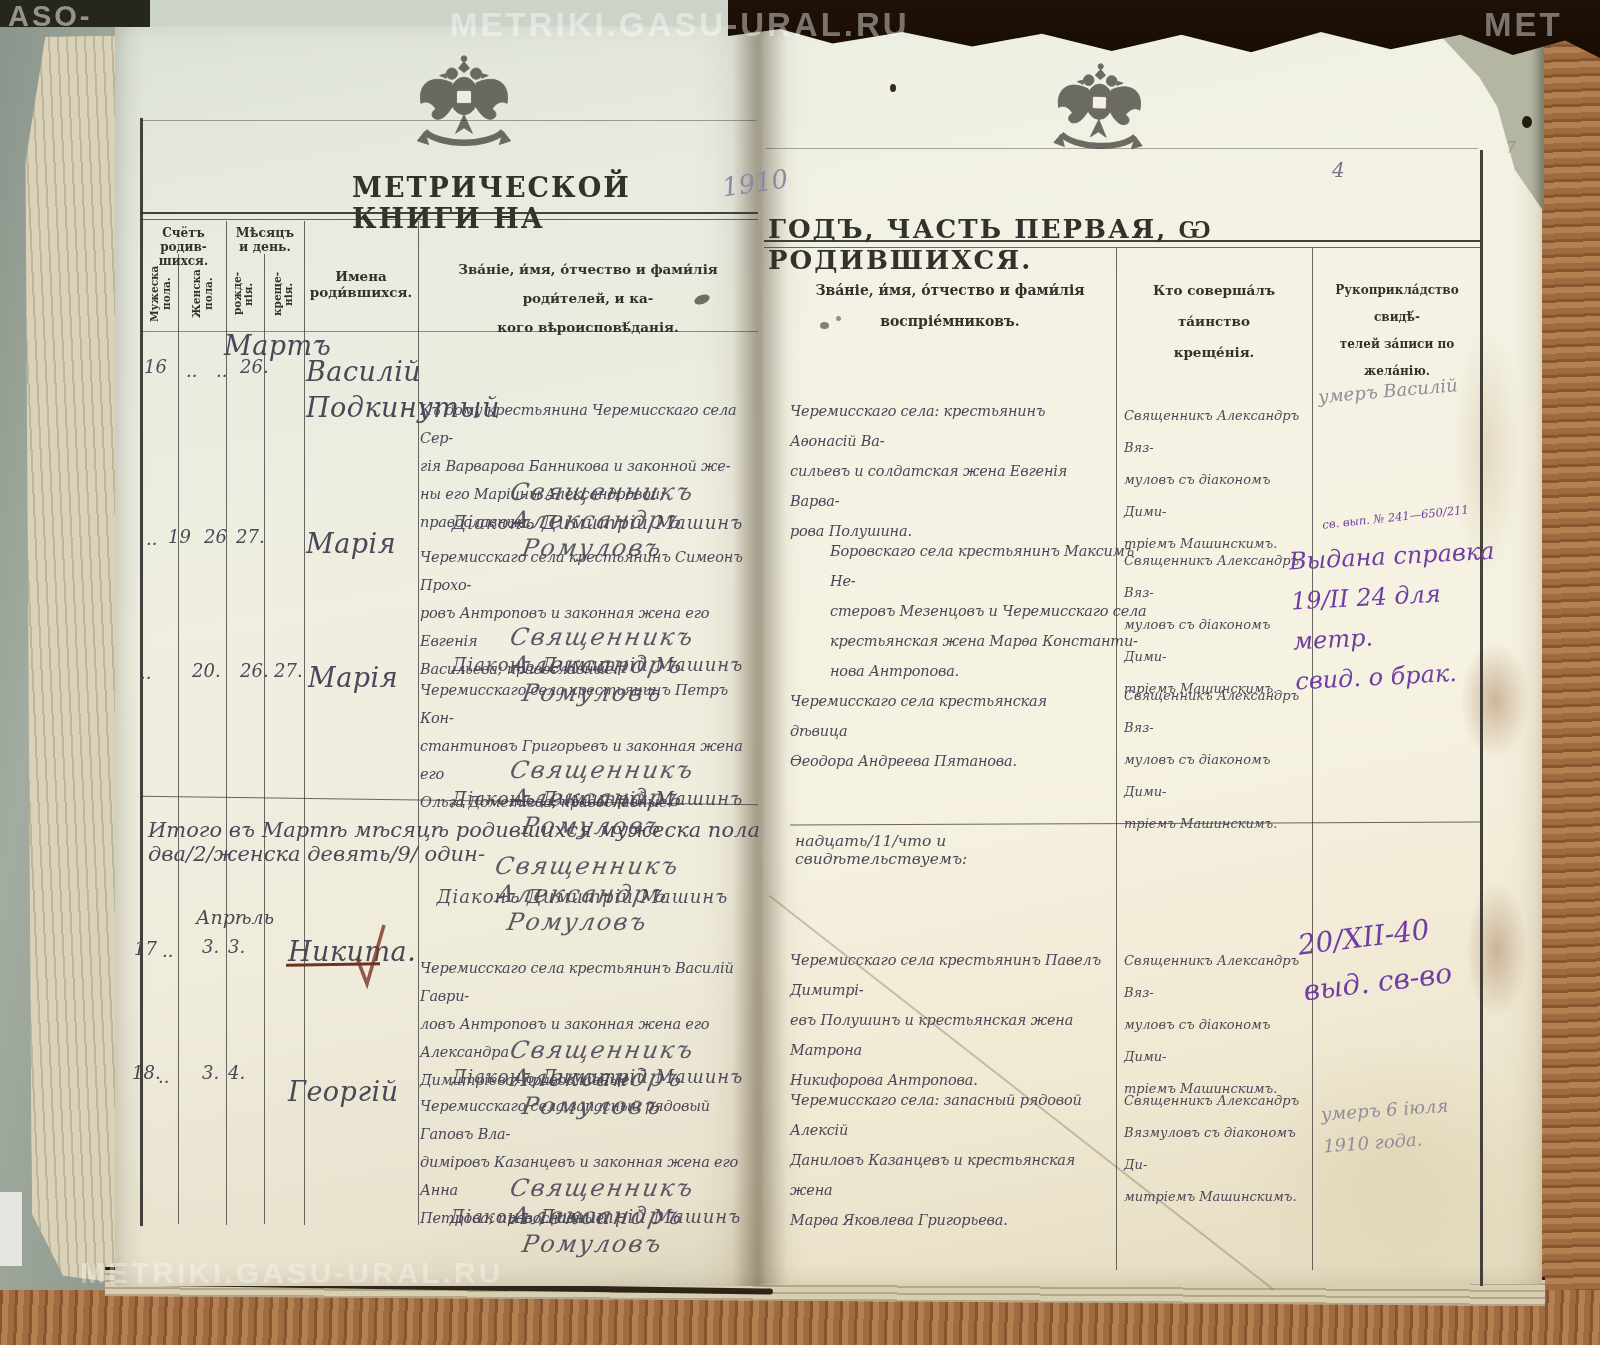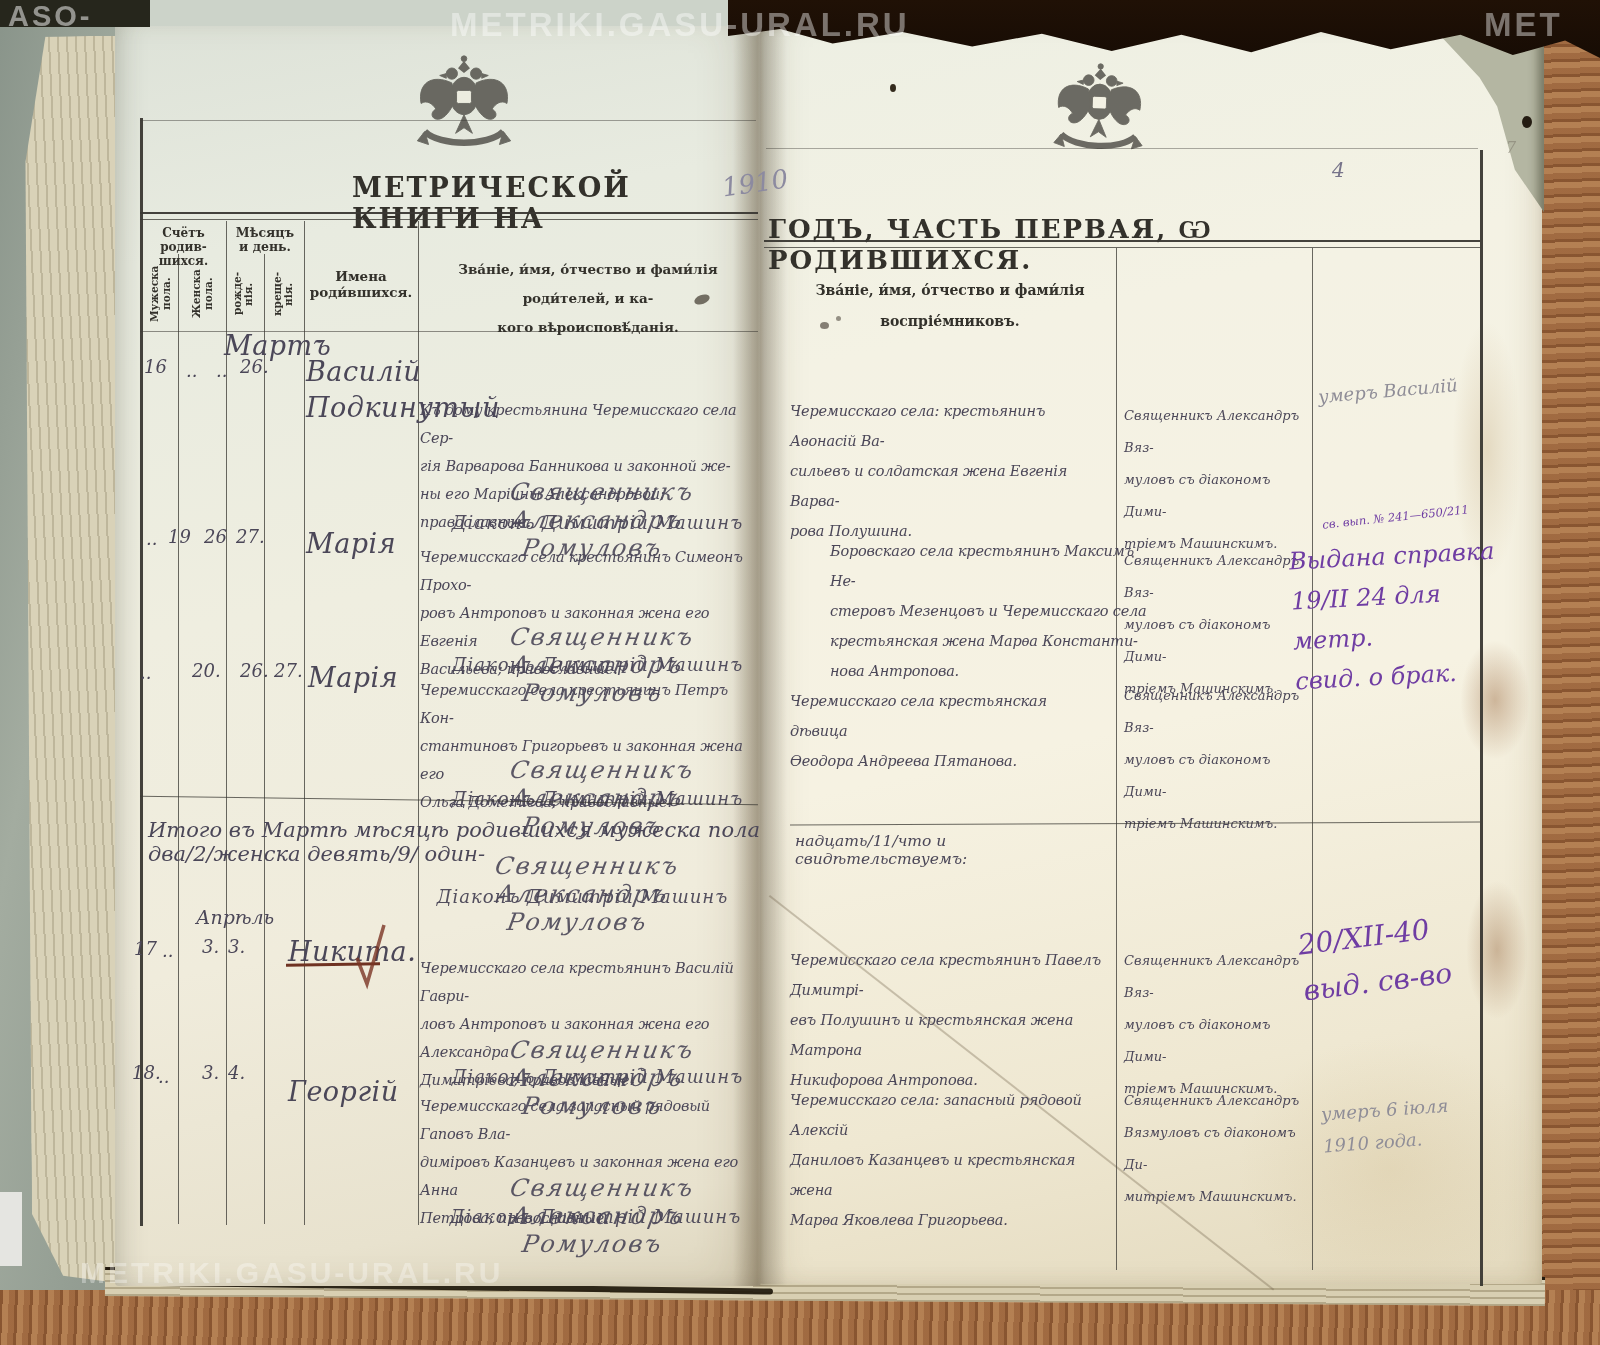--- a/index.html
+++ b/index.html
@@ -163,20 +163,24 @@
 
   <div class="abs hline" style="left:766px;top:148px;width:712px;opacity:.4;"></div>
   <div class="abs hline strong" style="left:764px;top:240px;width:716px;height:2.4px;"></div>
   <div class="abs hline" style="left:764px;top:247px;width:716px;"></div>
   <div class="abs vline" style="left:1116px;top:248px;height:1022px;"></div>
   <div class="abs vline" style="left:1312px;top:248px;height:1022px;"></div>
   <div class="abs vline strong" style="left:1480px;top:150px;height:1136px;width:2.6px;"></div>
 
   <div class="abs printed ctr pre" style="left:790px;top:275px;width:320px;font-size:14px;line-height:31px;">Зва́ніе, и́мя, о́тчество и фами́лія
 воспріе́мниковъ.</div>
+  <div class="abs printed ctr pre" style="left:1122px;top:275px;width:184px;font-size:13.5px;line-height:31px;">Кто соверша́лъ та́инство
+креще́нія.</div>
+  <div class="abs printed ctr pre" style="left:1316px;top:277px;width:162px;font-size:12px;line-height:27px;">Рукоприкла́дство свидѣ́-
+телей за́писи по жела́нію.</div>
 
   <div class="abs hw name" style="left:224px;top:330px;">Мартъ</div>
 
   <div class="abs hw num" style="left:144px;top:356px;">16</div>
   <div class="abs hw num" style="left:186px;top:360px;">..</div>
   <div class="abs hw num" style="left:216px;top:360px;">..</div>
   <div class="abs hw num" style="left:240px;top:356px;">26.</div>
   <div class="abs hw body pre" style="left:420px;top:396px;width:338px;">Къ дому крестьянина Черемисскаго села Сер-
 гія Варварова Банникова и законной же-
 ны его Маріины Александровой; православные.</div>

